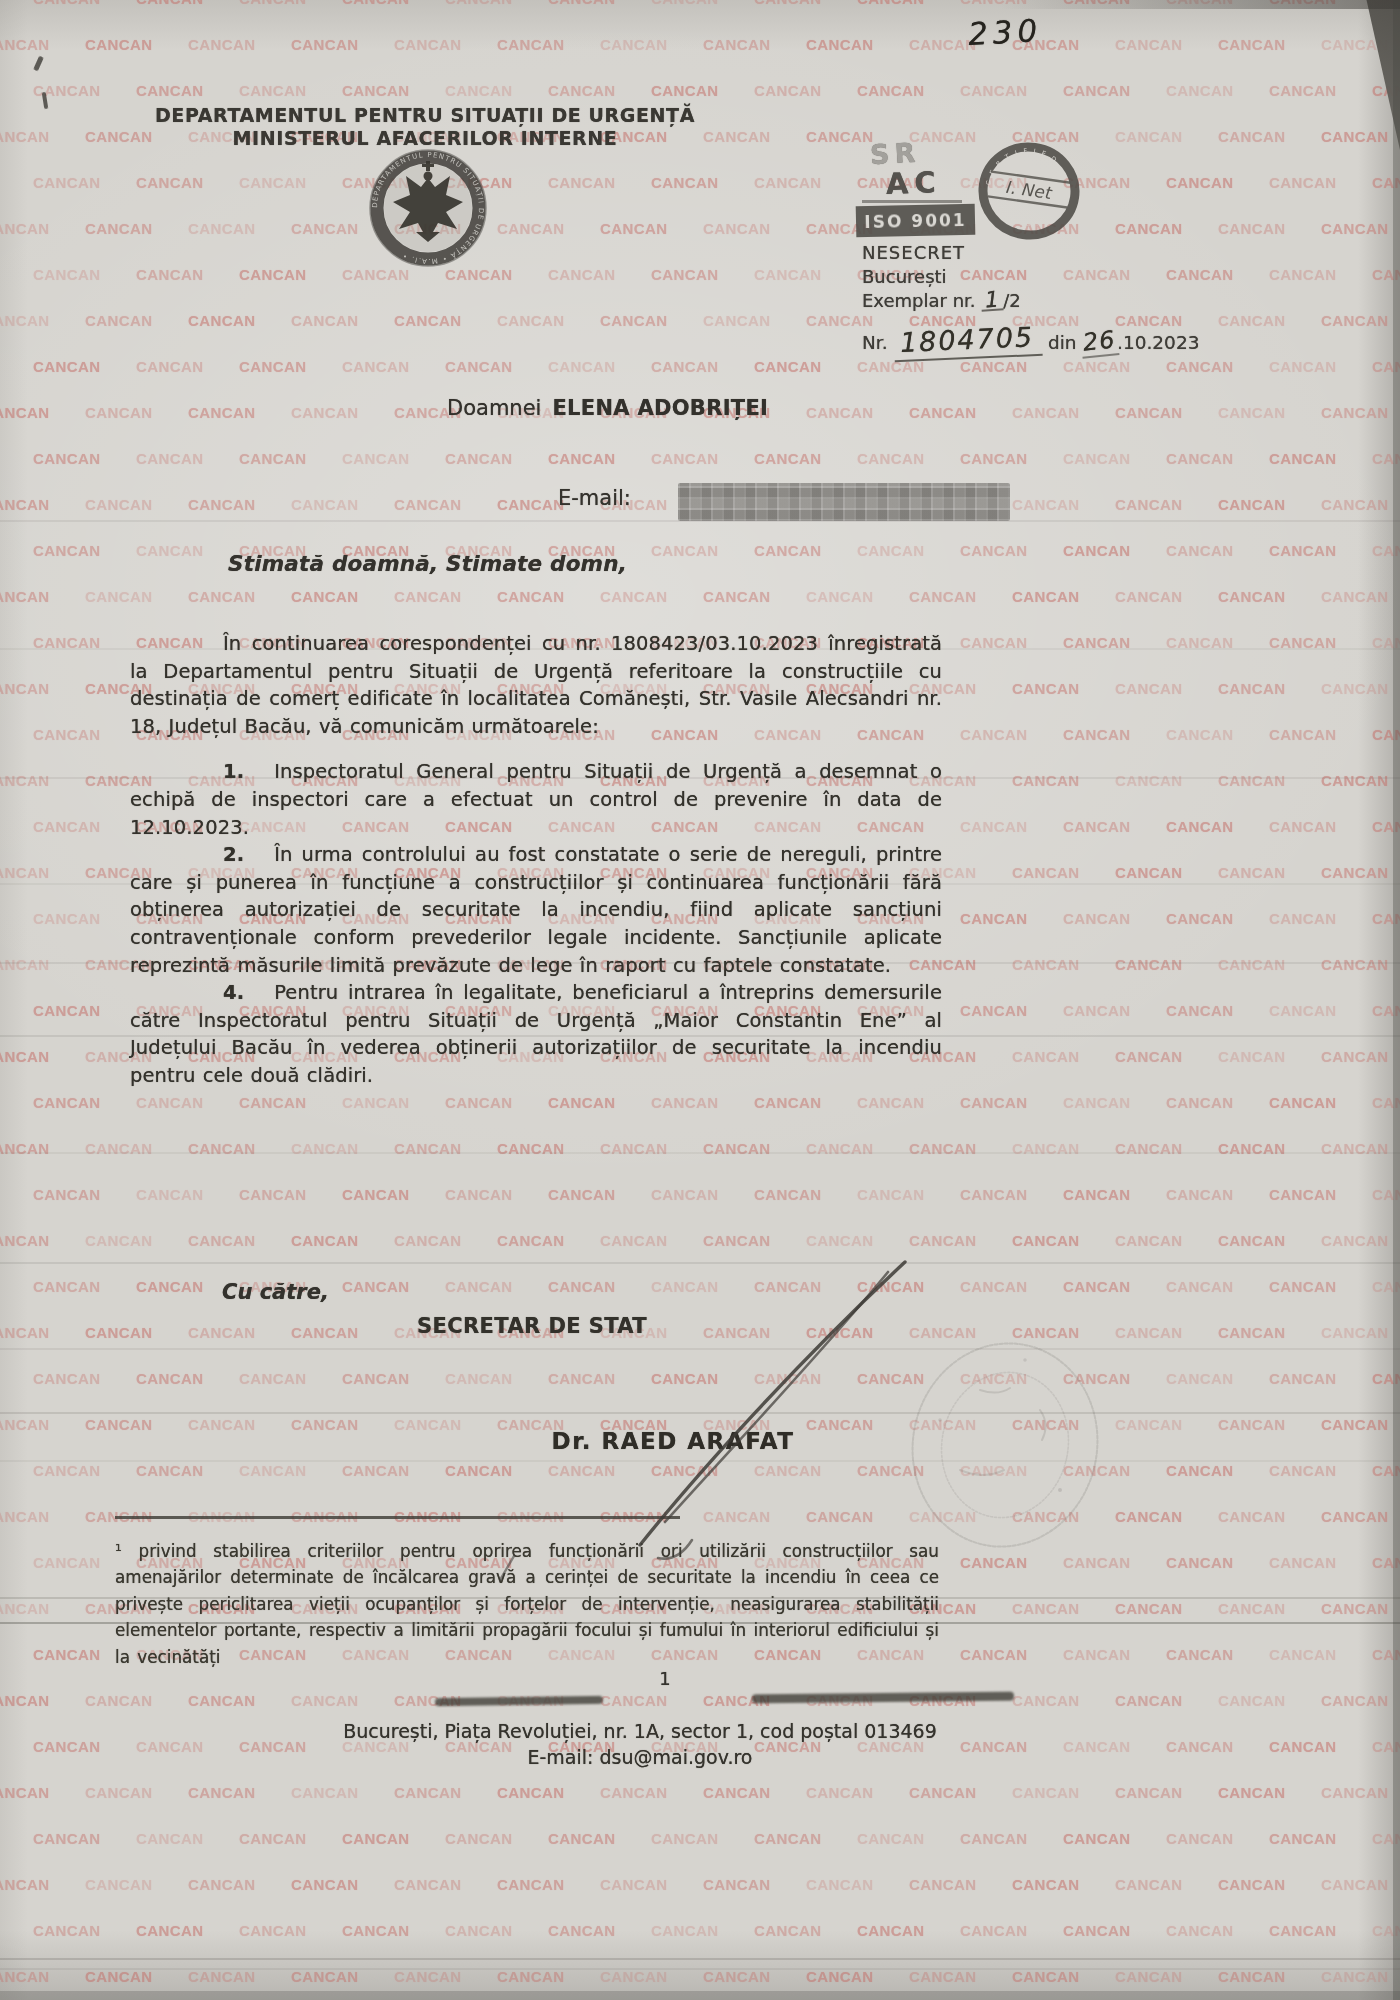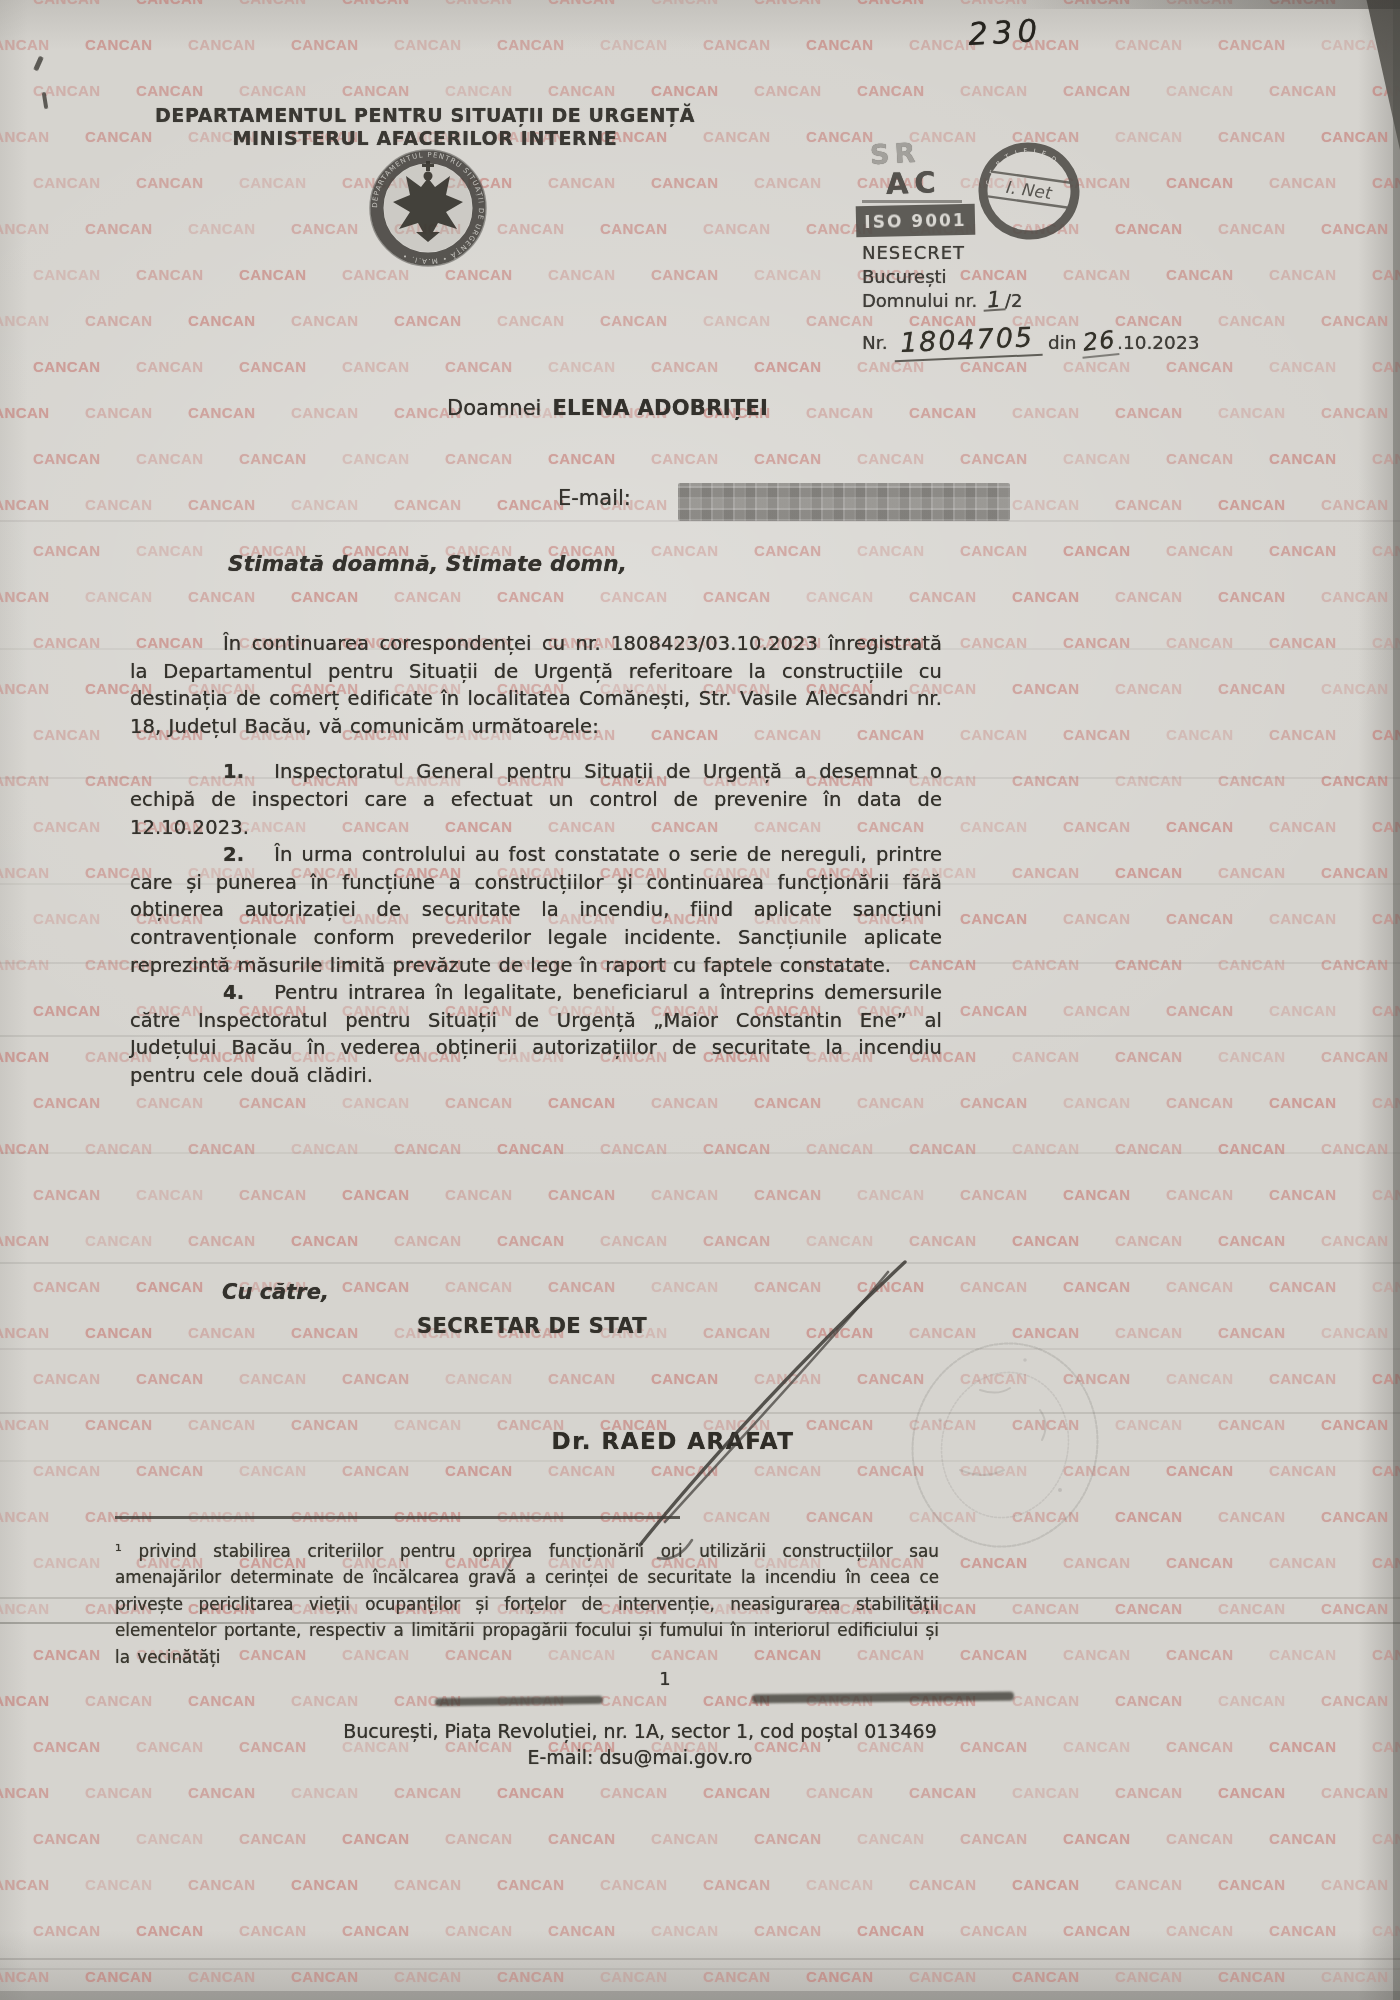--- a/index.html
+++ b/index.html
@@ -766,21 +766,21 @@
         </text>
         <path d="M 13 39 H 93 M 13 64 H 93" stroke="#45433e" stroke-width="2.4" opacity=".85"></path>
         <text x="30" y="58" font-size="17" font-style="italic" fill="#3f3d38" font-family="DejaVu Sans, sans-serif">I. Net</text>
       </g>
     </svg>
 
     <div class="abs class-block ink">
       <div class="secrecy">NESECRET</div>
       <div>București</div>
       <div>
-        <span>Domnului nr.</span>
+        <span>Exemplar nr.</span>
         <span class="hw-sm">1</span><span>/2</span>
       </div>
     </div>
 
     <div class="abs nr-line ink">
       <span>Nr.</span>
       <span class="hw-nr">1804705</span>
       <span>din</span>
       <span class="hw-day">26</span>
       <span>.10.2023</span>

